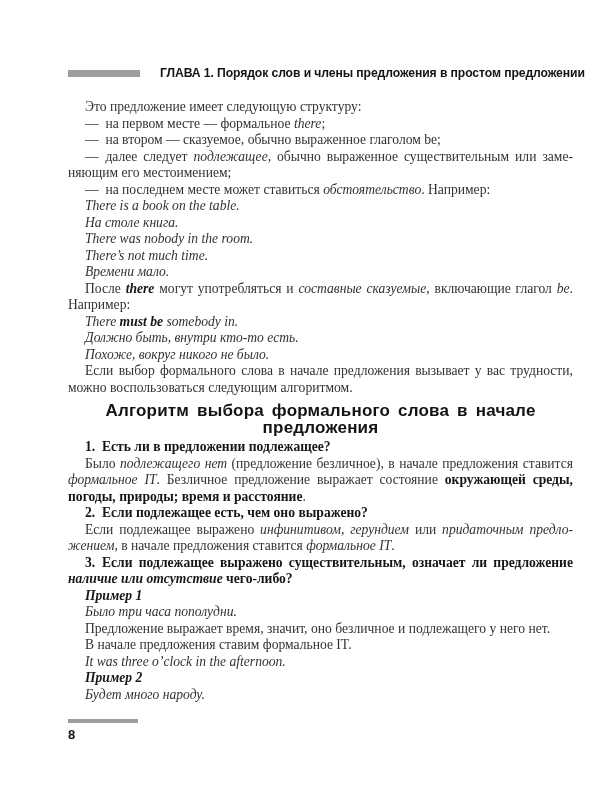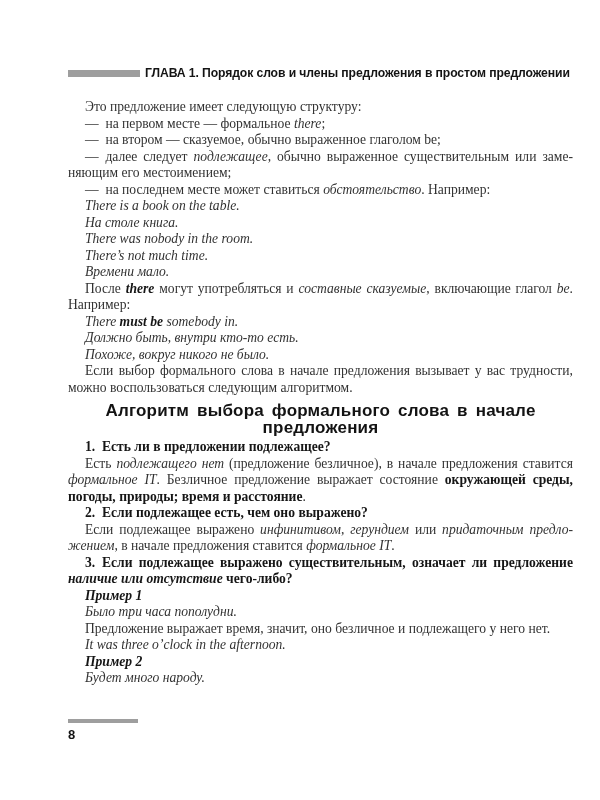--- a/index.html
+++ b/index.html
@@ -3,21 +3,21 @@
 <meta charset="utf-8">
 <style>
   html,body{margin:0;padding:0;}
   body{
     width:600px;height:800px;background:#ffffff;position:relative;overflow:hidden;
     font-family:"Liberation Serif",serif;
     -webkit-font-smoothing:antialiased;
   }
   .chapter-header{
     position:absolute;left:68px;top:66px;width:515px;
-    display:flex;align-items:center;gap:5px;
+    display:flex;align-items:center;gap:20px;
   }
   .header-bar{width:72px;height:7px;background:#9e9e9e;flex:none;}
   .header-title{
     font-family:"Liberation Sans",sans-serif;font-weight:bold;
     font-size:12.2px;color:#141414;white-space:nowrap;letter-spacing:-0.1px;
   }
   .page-body{
     position:absolute;left:68px;top:87px;width:505px;
     font-size:13.6px;line-height:16.5px;color:#323232;
     text-align:justify;
@@ -60,27 +60,28 @@
     <div class="para example"><span class="it">There was nobody in the room.</span></div>
     <div class="para example"><span class="it">There’s not much time.</span></div>
     <div class="para example"><span class="it">Времени мало.</span></div>
     <div class="para indent"><span>После </span><span class="bi">there</span><span> могут употребляться и </span><span class="it">составные сказуемые</span><span>, включающие глагол </span><span class="it">be</span><span>. Например:</span></div>
     <div class="para example"><span class="it">There </span><span class="bi">must be</span><span class="it"> somebody in.</span></div>
     <div class="para example"><span class="it">Должно быть, внутри кто-то есть.</span></div>
     <div class="para example"><span class="it">Похоже, вокруг никого не было.</span></div>
     <div class="para indent"><span>Если выбор формального слова в начале предложения вызывает у вас трудности, можно воспользоваться следующим алгоритмом.</span></div>
     <div class="section-heading">Алгоритм выбора формального слова в начале предложения</div>
     <div class="para indent"><span class="bd">1. Есть ли в предложении подлежащее?</span></div>
-    <div class="para indent"><span>Есть </span><span class="it">подлежащего нет</span><span> (предложение безличное), в начале предложения ставится </span><span class="it">формальное IT</span><span>. Безличное предложение выражает состояние </span><span class="bd">окружающей среды, погоды, природы; время и расстояние</span><span>.</span></div>
+    <div class="para indent"><span>Было </span><span class="it">подлежащего нет</span><span> (предложение безличное), в начале предложения ставится </span><span class="it">формальное IT</span><span>. Безличное предложение выражает состояние </span><span class="bd">окружающей среды, погоды, природы; время и расстояние</span><span>.</span></div>
     <div class="para indent"><span class="bd">2. Если подлежащее есть, чем оно выражено?</span></div>
     <div class="para indent"><span>Если подлежащее выражено </span><span class="it">инфинитивом</span><span>, </span><span class="it">герундием</span><span> или </span><span class="it">придаточным предло­жением</span><span>, в начале предложения ставится </span><span class="it">формальное IT</span><span>.</span></div>
     <div class="para indent"><span class="bd">3. Если подлежащее выражено существительным, означает ли предложение </span><span class="bi">наличие или отсутствие</span><span class="bd"> чего-либо?</span></div>
     <div class="para example"><span class="bi">Пример 1</span></div>
     <div class="para example"><span class="it">Было три часа пополудни.</span></div>
     <div class="para indent"><span>Предложение выражает время, значит, оно безличное и подлежащего у него нет.</span></div>
+    <div class="para indent"><span>В начале предложения ставим формальное IT.</span></div>
     <div class="para example"><span class="it">It was three o’clock in the afternoon.</span></div>
     <div class="para example"><span class="bi">Пример 2</span></div>
     <div class="para example"><span class="it">Будет много народу.</span></div>
   </div>
 
 <div class="footer">
   <span class="footer-bar"></span>
   <div class="page-number">8</div>
 </div>
 

